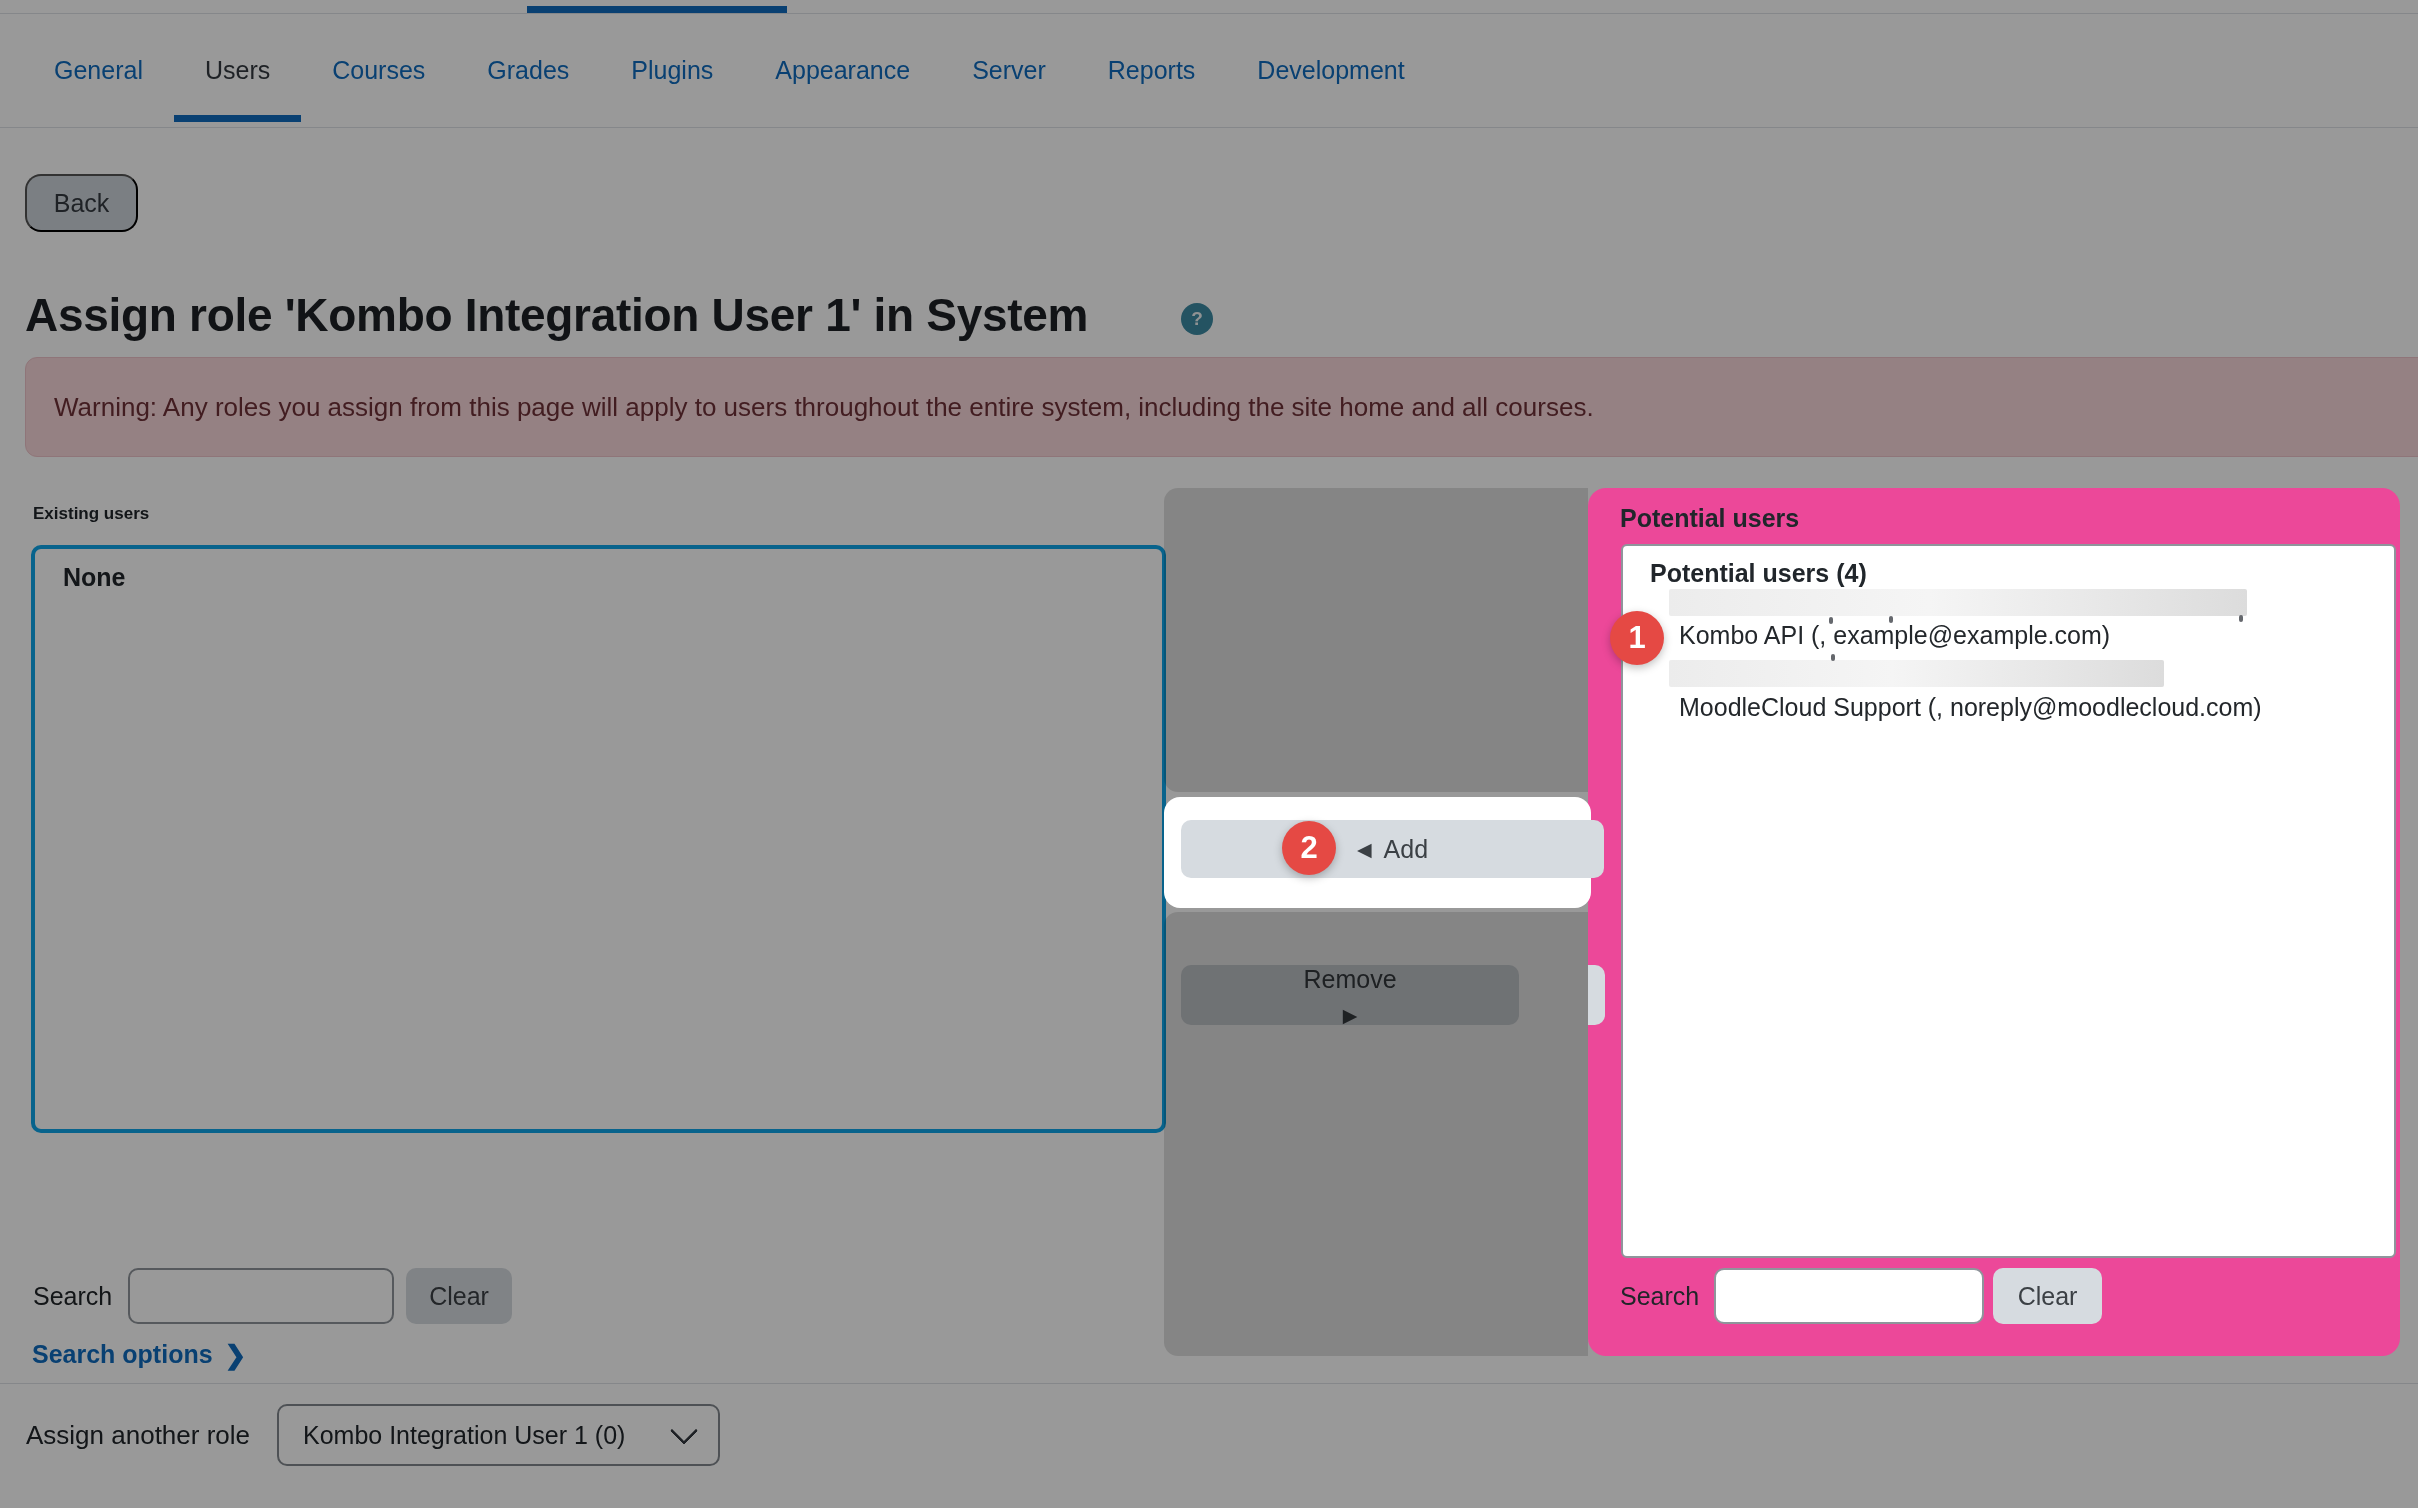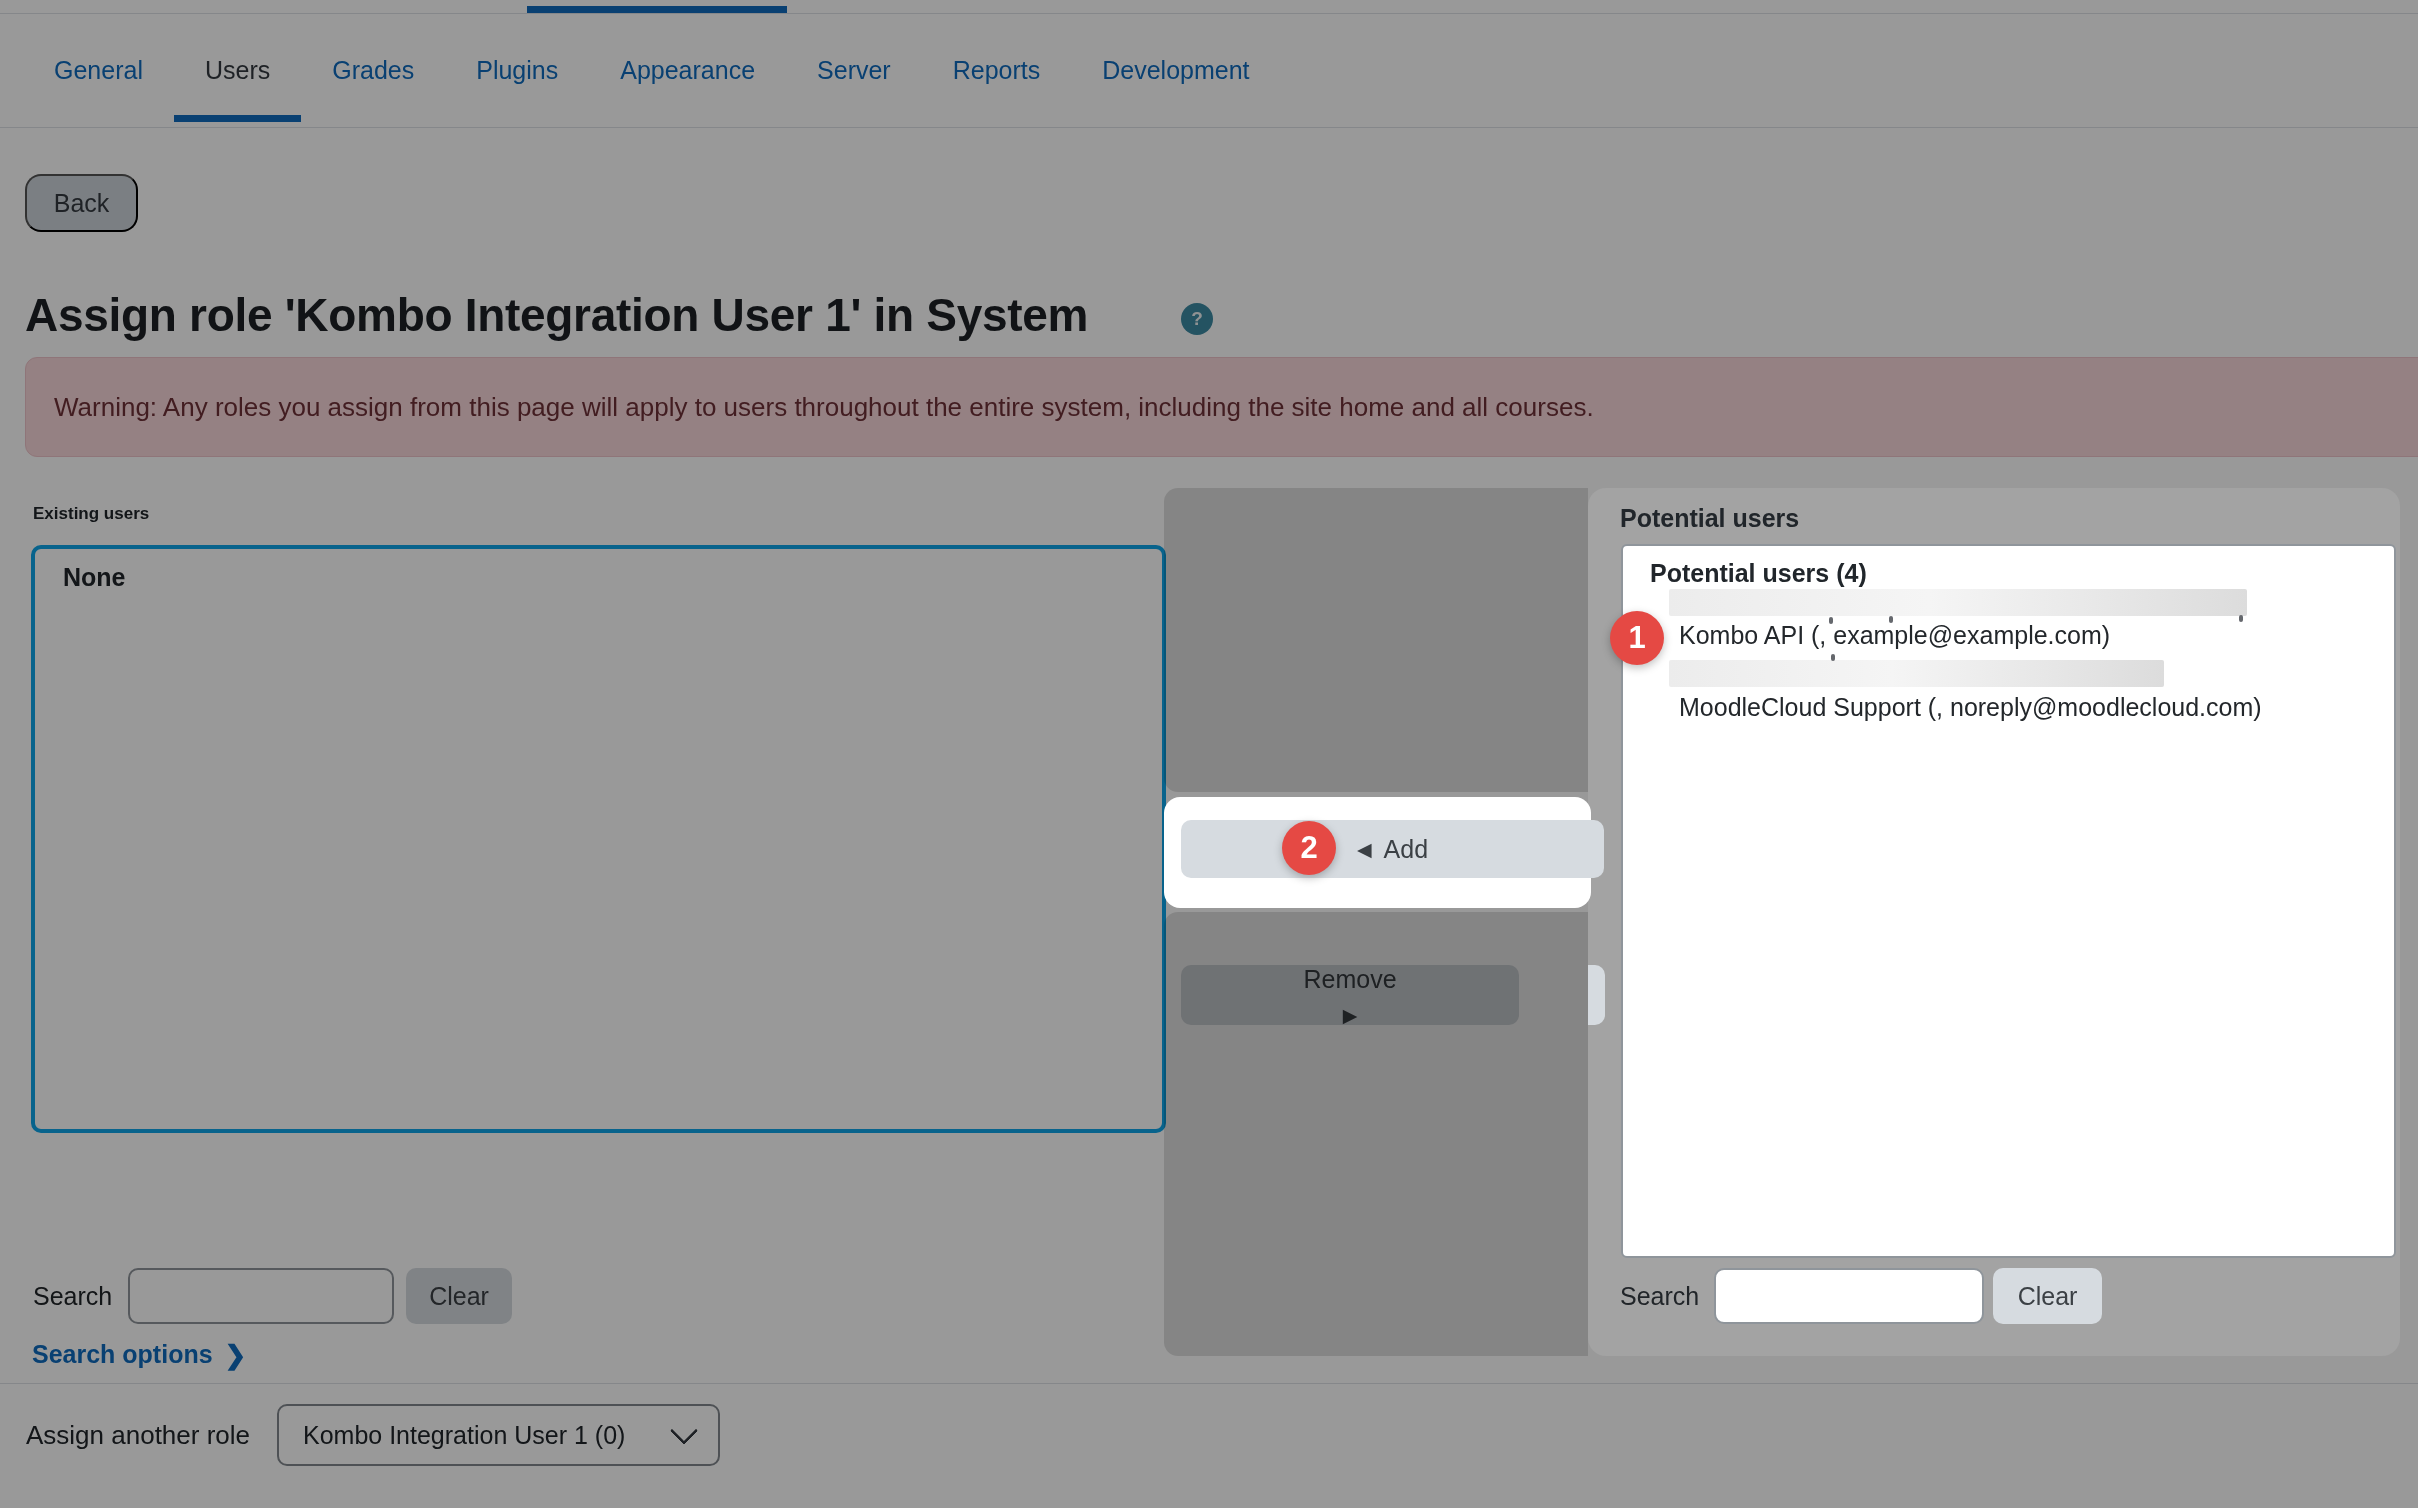--- a/index.html
+++ b/index.html
@@ -61,21 +61,21 @@
   .tri{font-size:19px;line-height:1;}
   #remove-btn{left:1181px;top:965px;width:338px;height:60px;flex-direction:column;}
 
   
   #dim{left:0;top:0;width:100%;height:100%;background:rgba(0,0,0,0.40);z-index:10;}
   .dim-double{background:rgba(0,0,0,0.13);z-index:11;}
   #dim-double-top{left:1164px;top:488px;width:424px;height:304px;border-radius:14px 0 0 14px;}
   #dim-double-bottom{left:1164px;top:912px;width:424px;height:444px;border-radius:14px 0 0 14px;}
 
   
-  #potential-card{left:1588px;top:488px;width:812px;height:868px;background:#a3a3a3;border-radius:18px;z-index:20;}
+  #potential-card{left:1588px;top:488px;width:812px;height:868px;background:#ec4899;border-radius:18px;z-index:20;}
   #potential-title{position:absolute;left:32px;top:16px;font-size:25px;font-weight:700;color:#21262b;}
   #potential-box{position:absolute;left:33px;top:56px;width:775px;height:714px;background:#fff;
                  border:2px solid #8f959b;border-radius:6px;box-sizing:border-box;}
   #potential-group-label{position:absolute;left:27px;top:13px;font-size:25px;font-weight:700;color:#21262b;}
   .redacted-bar{position:absolute;height:27px;border-radius:2px;
                 background:linear-gradient(90deg,#ececec 0%,#f5f5f5 45%,#dcdcdc 100%);}
   #redacted-1{left:46px;top:43px;width:578px;}
   #redacted-2{left:46px;top:114px;width:495px;}
   .artifact{position:absolute;width:4px;height:7px;background:#4a4e53;border-radius:2px;opacity:.85;}
   .potential-option{position:absolute;left:56px;font-size:25px;color:#23272b;white-space:nowrap;}
@@ -108,20 +108,23 @@
   <div class="abs" id="primary-underline"></div>
   <div class="abs" id="hairline-top"></div>
 
   <div class="abs" id="tabs">
     <div class="tab">
         <span>General</span>
       </div>
     <div class="tab active">
         <span>Users</span>
         <span class="tab-underline"></span>
+      </div>
+    <div class="tab">
+        <span>Courses</span>
       </div>
     <div class="tab">
         <span>Grades</span>
       </div>
     <div class="tab">
         <span>Plugins</span>
       </div>
     <div class="tab">
         <span>Appearance</span>
       </div>

